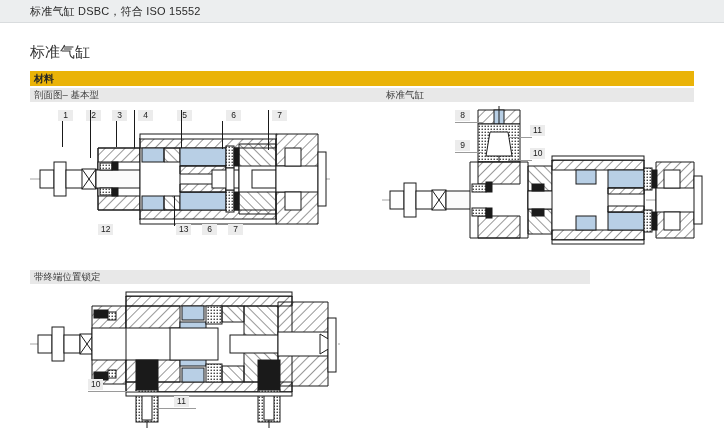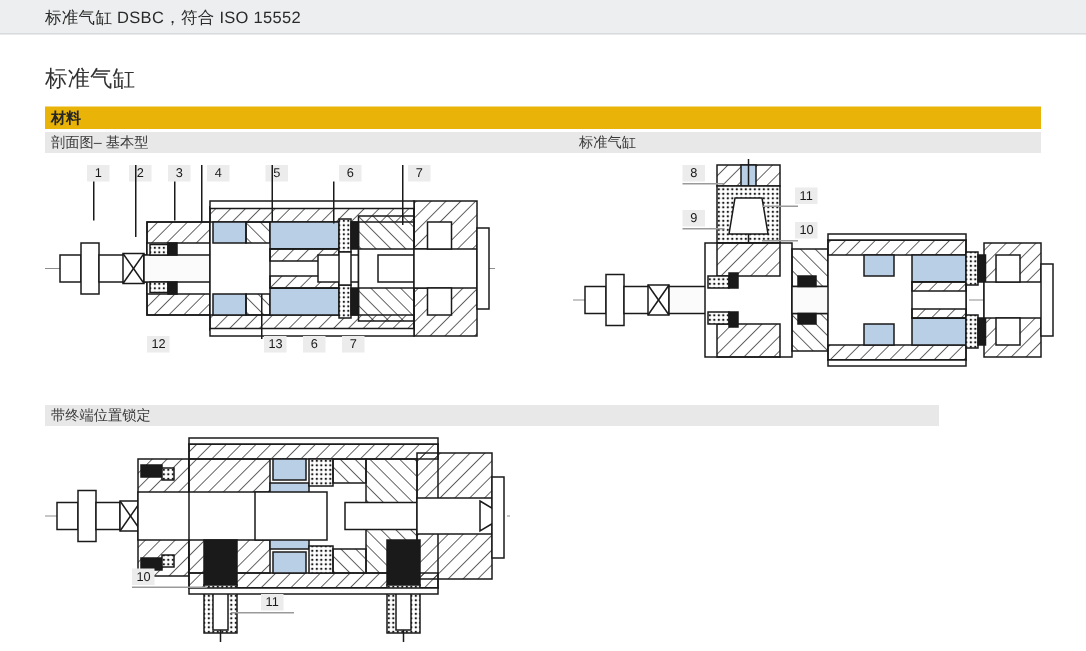--- a/index.html
+++ b/index.html
@@ -38,21 +38,21 @@
   
   .subhead{
     position:absolute;height:14px;background:#e8e8e8;
   }
   .subhead span{
     position:absolute;left:4px;top:1px;
     font-size:9.5px;color:#3a3a3a;
   }
   #sub-a{left:30px;top:88px;width:388px;}
   #sub-b{left:382px;top:88px;width:312px;}
-  #sub-c{left:30px;top:270px;width:560px;padding-left:36px;}
+  #sub-c{left:30px;top:270px;width:560px;}
 
   
   .cal{
     position:absolute;background:#ececec;
     font-size:8.5px;color:#1a1a1a;
     padding:0 3px;line-height:11px;height:11px;
     text-align:center;min-width:9px;
   }
   .lead{position:absolute;background:#1a1a1a;}
   .lead.v{width:1px;}

